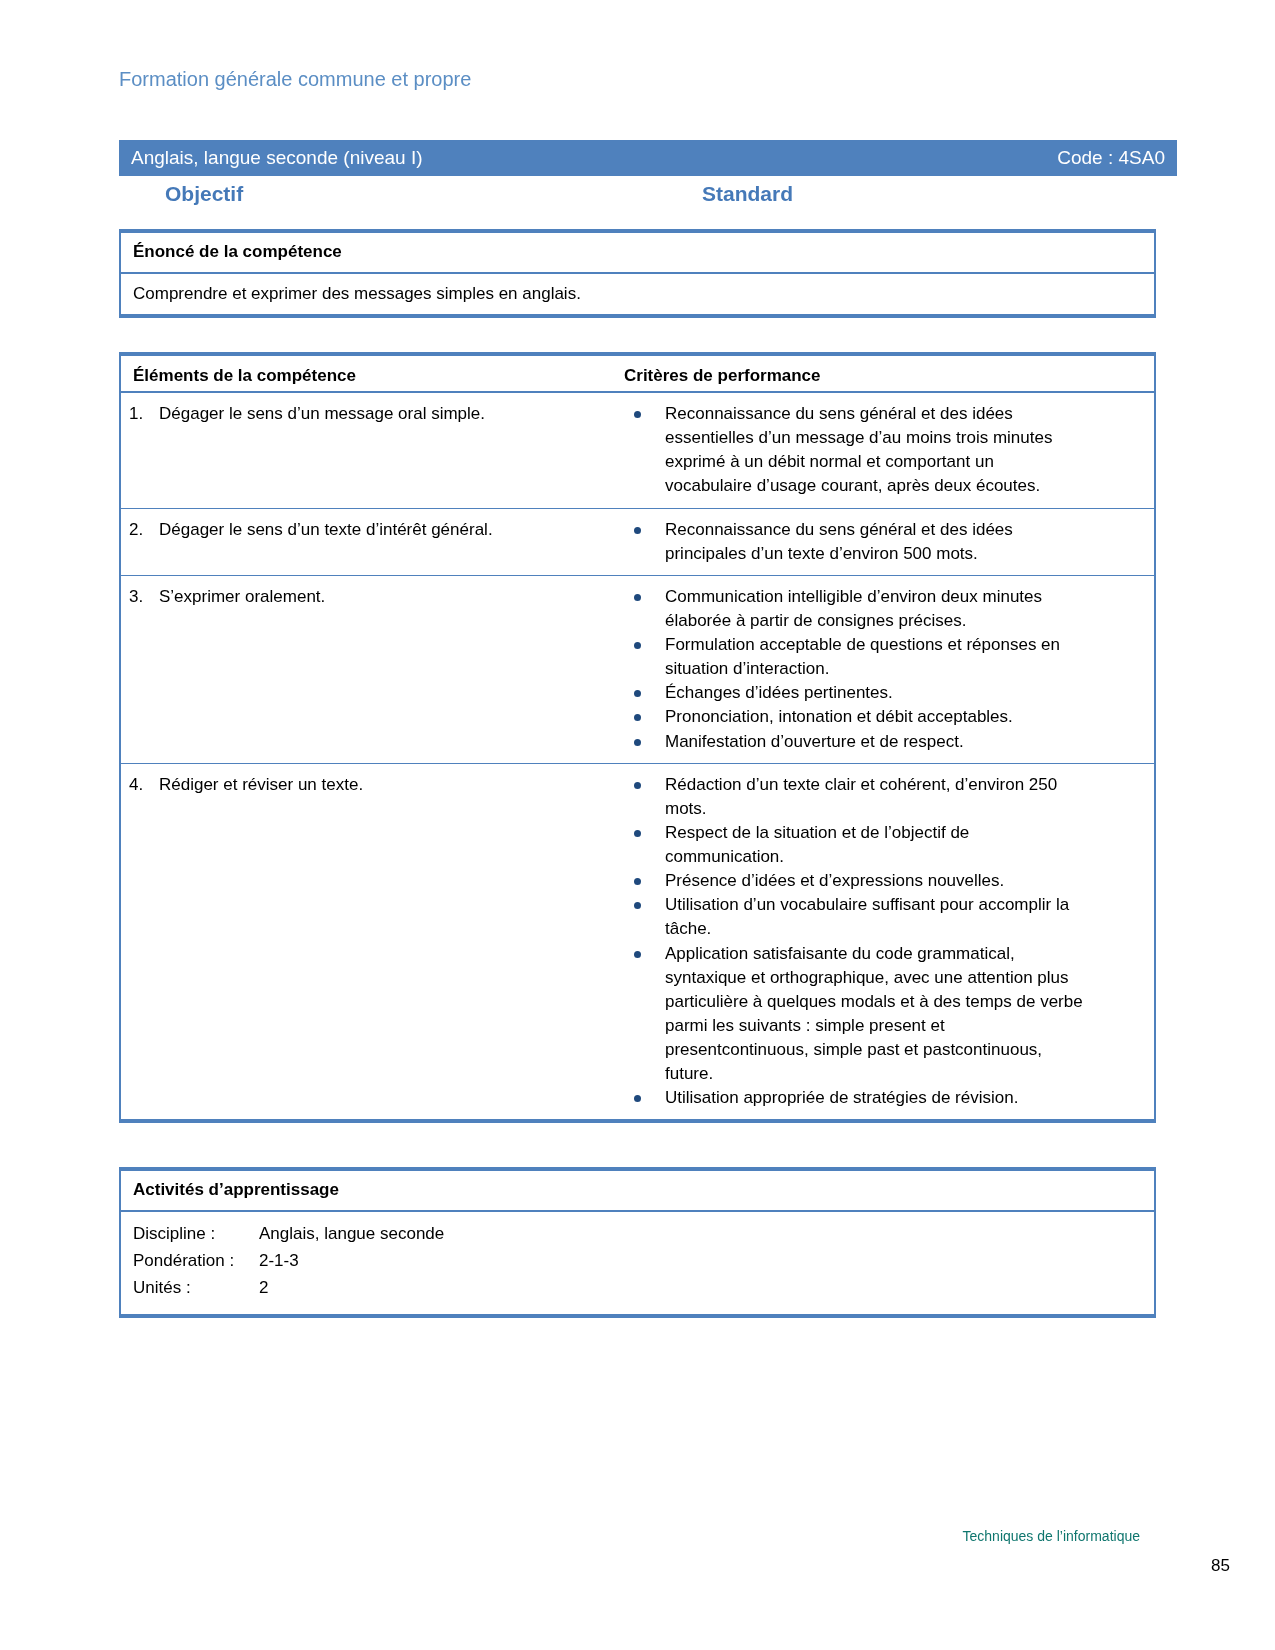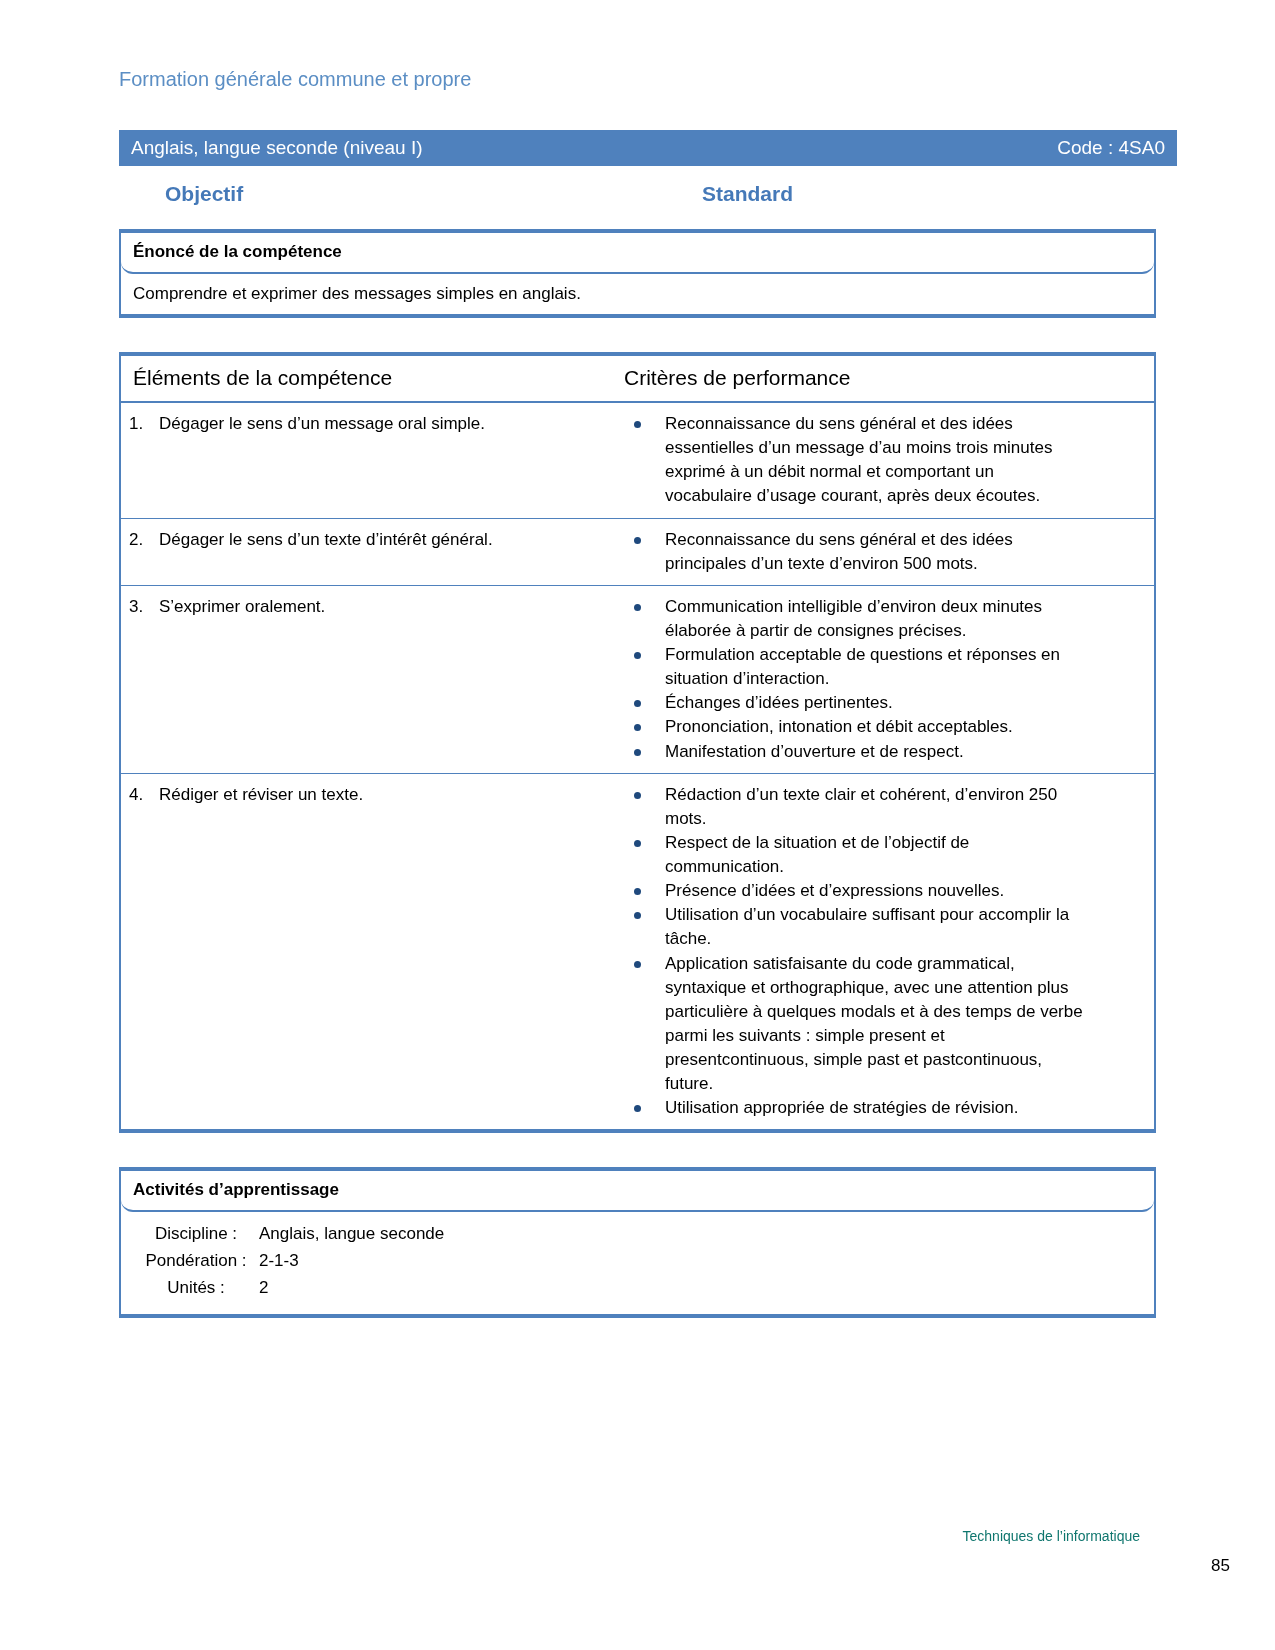--- a/index.html
+++ b/index.html
@@ -14,21 +14,21 @@
     color: #000000;
   }
   .eyebrow {
     position: absolute;
     left: 119px; top: 68px;
     font-size: 20px;
     color: #5b8ec4;
   }
   .banner {
     position: absolute;
-    left: 119px; top: 130px;
+    left: 119px; top: 140px;
     width: 1058px; height: 36px;
     background: #4f81bd;
     color: #ffffff;
     font-size: 19px;
     display: flex;
     justify-content: space-between;
     align-items: center;
     padding: 0 12px;
   }
   .col-heads {
@@ -52,33 +52,32 @@
     border: 2px solid #4f81bd;
     border-top-width: 4px;
     border-bottom-width: 4px;
     background: #ffffff;
   }
   .box-header {
     font-weight: bold;
     font-size: 17px;
     padding: 9px 12px 10px 12px;
     border-bottom: 2px solid #4f81bd;
-    border-radius: 12px;
   }
   .box-body { padding: 8px 12px 8px 12px; }
   .box-enonce { top: 229px; }
   .enonce-text { font-size: 17px; line-height: 1.42; max-width: 455px; }
   .box-table { top: 352px; }
   .trow {
     display: grid;
     grid-template-columns: 491px 1fr;
     border-top: 1px solid #4f81bd;
   }
   .trow.thead { border-top: none; border-bottom: 1px solid #4f81bd; }
-  .th { font-weight: normal; font-size: 21px; padding: 10px 12px 11px 12px; }
+  .th { font-weight: bold; font-size: 17px; padding: 10px 12px 5px 12px; }
   .cell-el {
     display: flex;
     font-size: 17px;
     line-height: 1.42;
     padding: 9px 10px 9px 8px;
   }
   .cell-el .num { width: 30px; flex: none; text-align: left; }
   .cell-cr { padding: 9px 10px 9px 0; }
   ul.crit { list-style: none; }
   ul.crit li {
@@ -93,21 +92,21 @@
     content: "";
     position: absolute;
     left: 22px; top: 9px;
     width: 7px; height: 7px;
     border-radius: 50%;
     background: #1f497d;
   }
   .box-activities { top: 1167px; }
   .activities-body { padding: 8px 12px 12px 12px; }
   .act-row { display: flex; font-size: 17px; line-height: 1.6; }
-  .act-label { width: 126px; flex: none; text-align: center; }
+  .act-label { width: 126px; flex: none; }
   .footer-right {
     position: absolute;
     top: 1528px;
     right: 135px;
     font-size: 14px;
     color: #0f766e;
   }
   .footer-page {
     position: absolute;
     top: 1556px;

